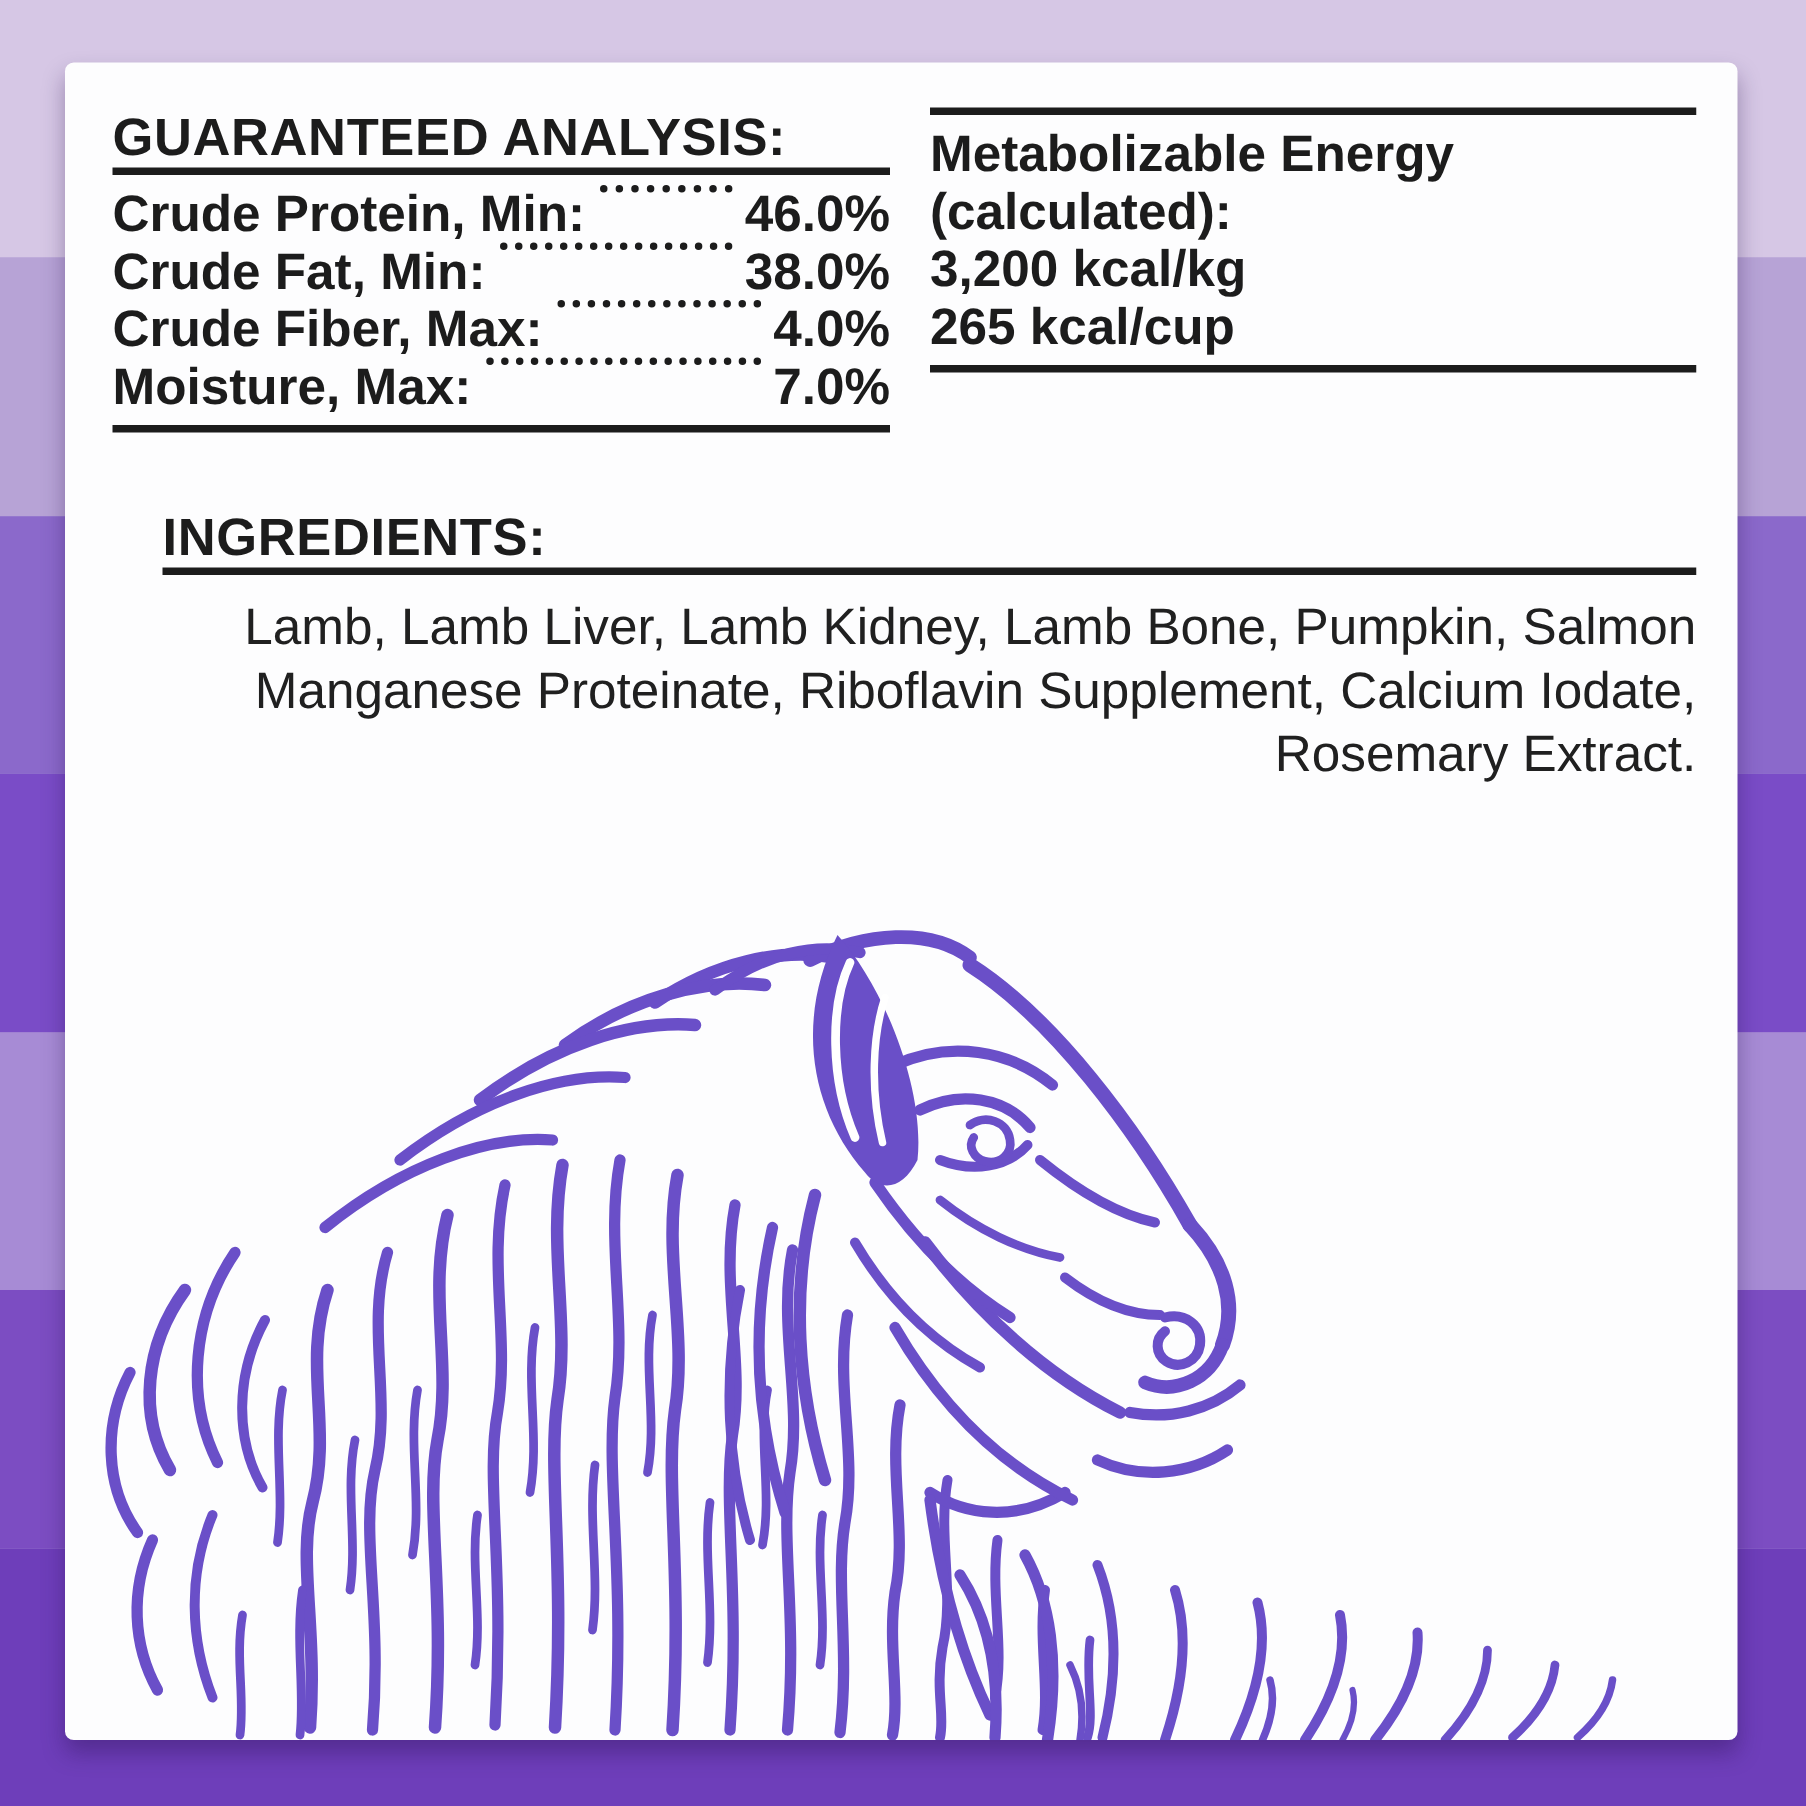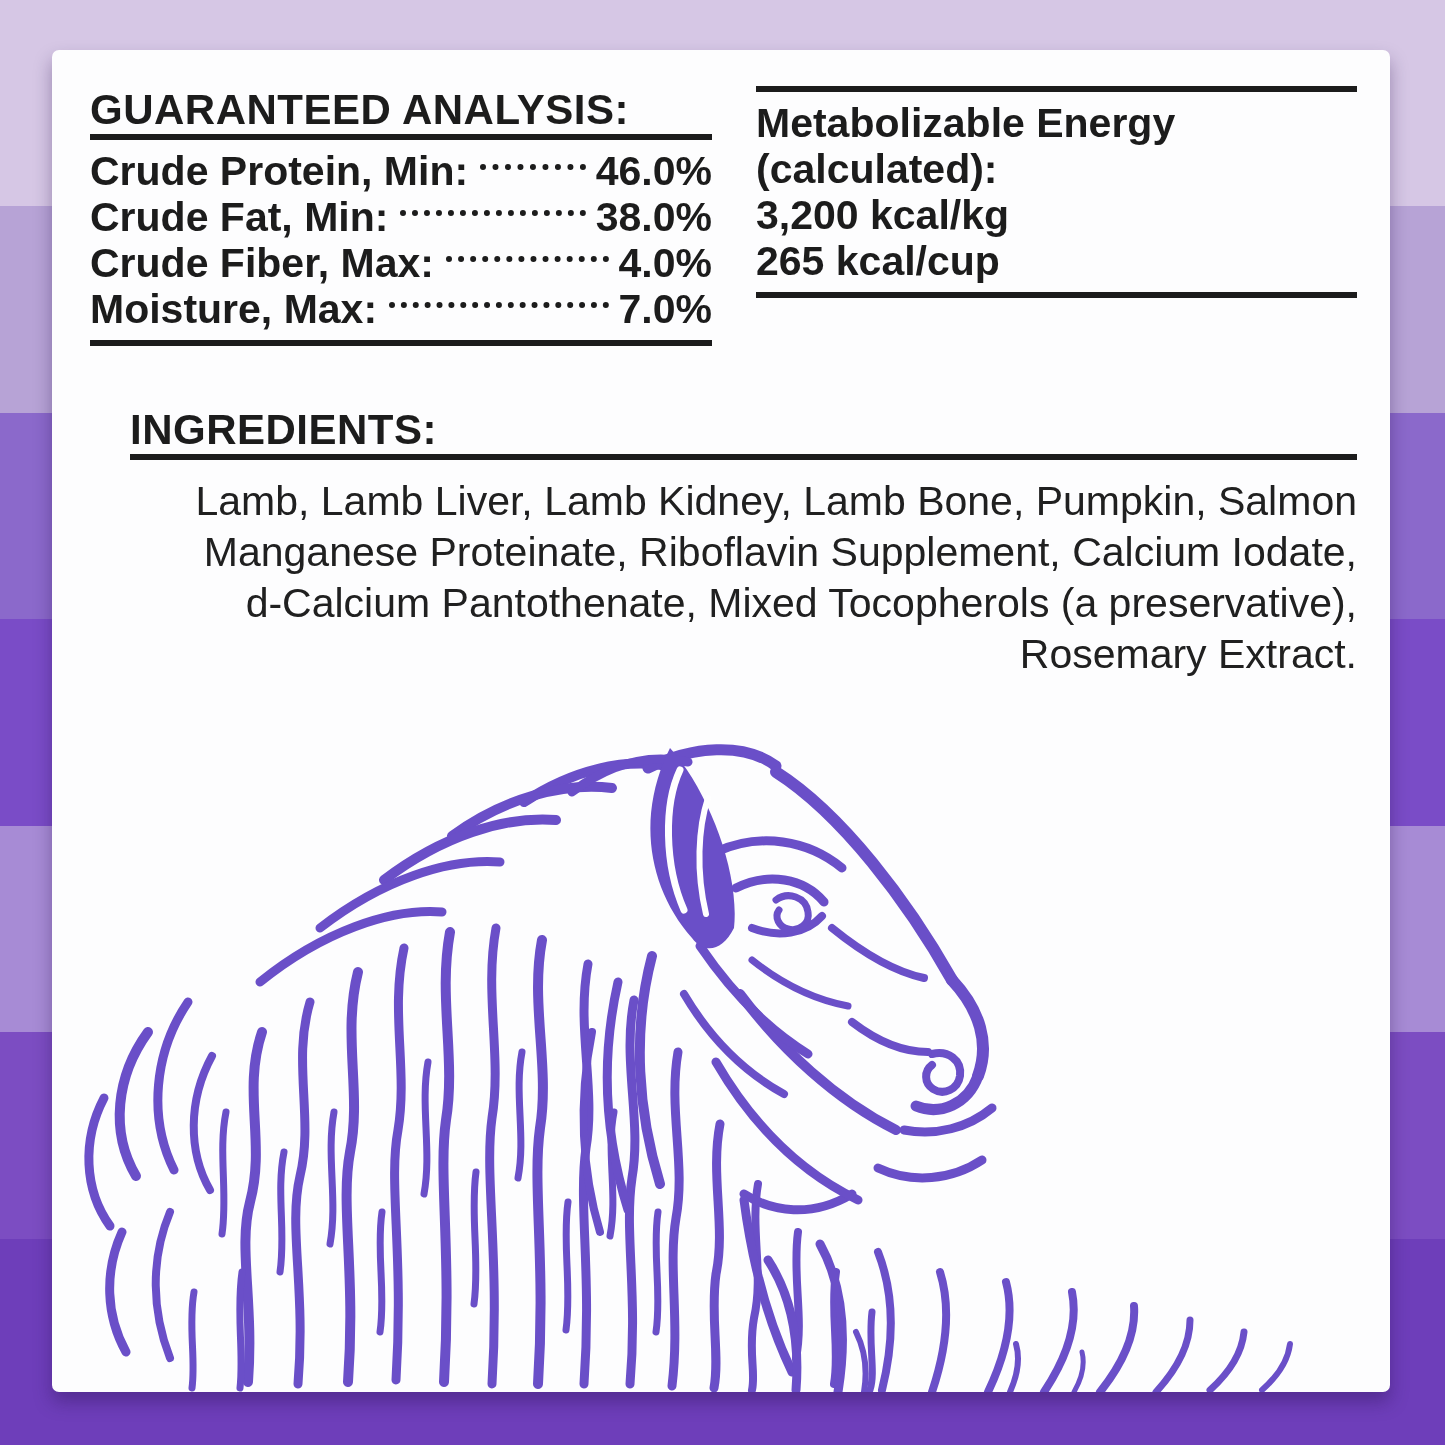--- a/index.html
+++ b/index.html
@@ -17,29 +17,29 @@
     position:absolute;
     left:52px; top:50px;
     width:1338px; height:1342px;
     background:var(--card-bg,#fdfdfe);
     border-radius:7px;
     box-shadow:0 10px 18px rgba(34,12,70,.35);
     overflow:hidden;
   }
   .content { padding:36px 33px 0 38px; color:var(--ink,#1c1c1c); }
 
-  .top-grid { display:grid; grid-template-columns:622px 1fr; column-gap:44px; }
+  .top-grid { display:grid; grid-template-columns:622px 1fr; column-gap:32px; }
   .heading {
     font-size:42px; line-height:48px; font-weight:700; letter-spacing:.5px;
     white-space:nowrap;
   }
   .rule { height:6px; background:var(--ink,#1c1c1c); }
 
   .ga-rows { margin-top:8px; }
-  .ga-row { display:flex; align-items:center; height:46px; }
+  .ga-row { display:flex; align-items:flex-start; height:46px; }
   .ga-label, .ga-value, .cc-line {
     font-size:41px; font-weight:700; line-height:46px; white-space:nowrap;
   }
   .leader {
     flex:1 1 auto;
     border-bottom:6px dotted var(--ink,#1c1c1c);
     margin:0 10px 9px 12px;
     min-width:30px;
   }
   .col-bottom-rule { margin-top:8px; }
@@ -117,21 +117,20 @@
         <div class="rule col-bottom-rule"></div>
       </div>
     </div>
 
     <div class="ingredients">
       <div class="heading">INGREDIENTS:</div>
       <div class="rule"></div>
       <div class="ing-lines">
         <div class="ing-line">Lamb, Lamb Liver, Lamb Kidney, Lamb Bone, Pumpkin, Salmon</div>
         <div class="ing-line">Manganese Proteinate, Riboflavin Supplement, Calcium Iodate,</div>
-        <div class="ing-line">d-Calcium Pantothenate, Mixed Tocopherols (a preservative),</div>
         <div class="ing-line">Rosemary Extract.</div>
       </div>
     </div>
   </div>
 
   <div class="art">
     <svg viewBox="0 0 1278 660">
       <g stroke="var(--art,#6a4fc8)" fill="none" stroke-linecap="round">
 
         <path d="M472,70 C520,38 572,26 616,34" stroke-width="10"></path>

